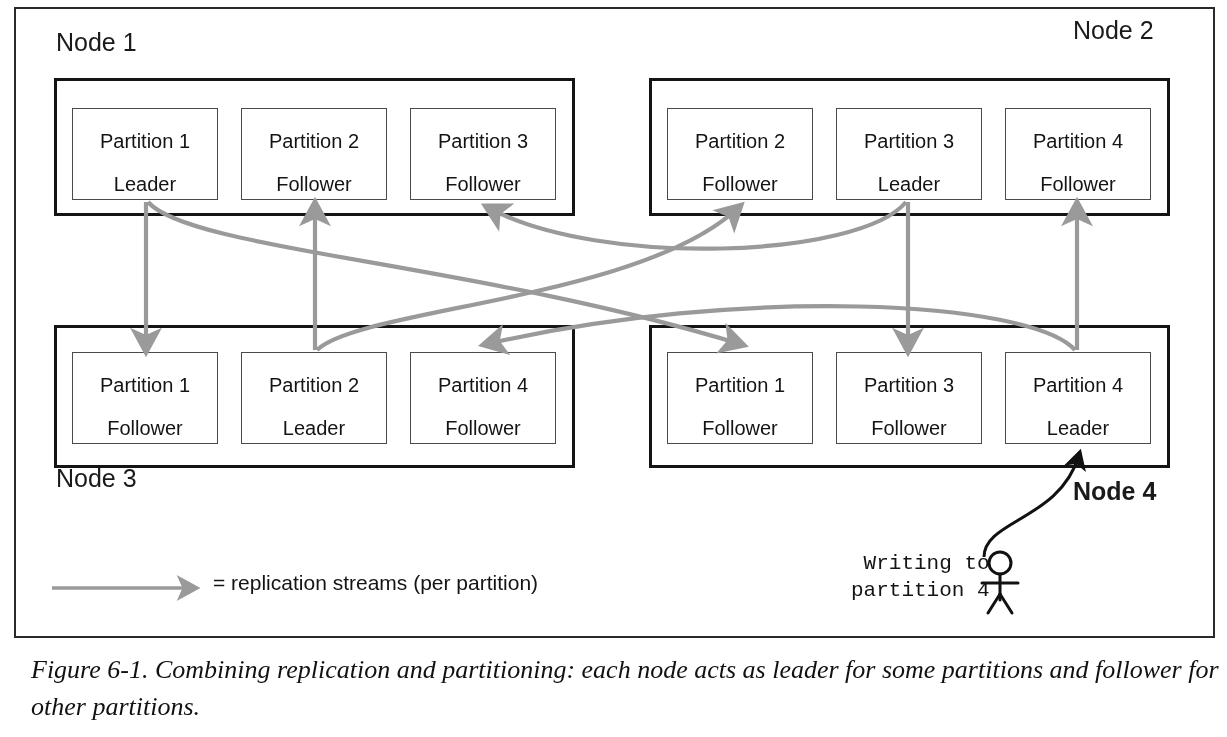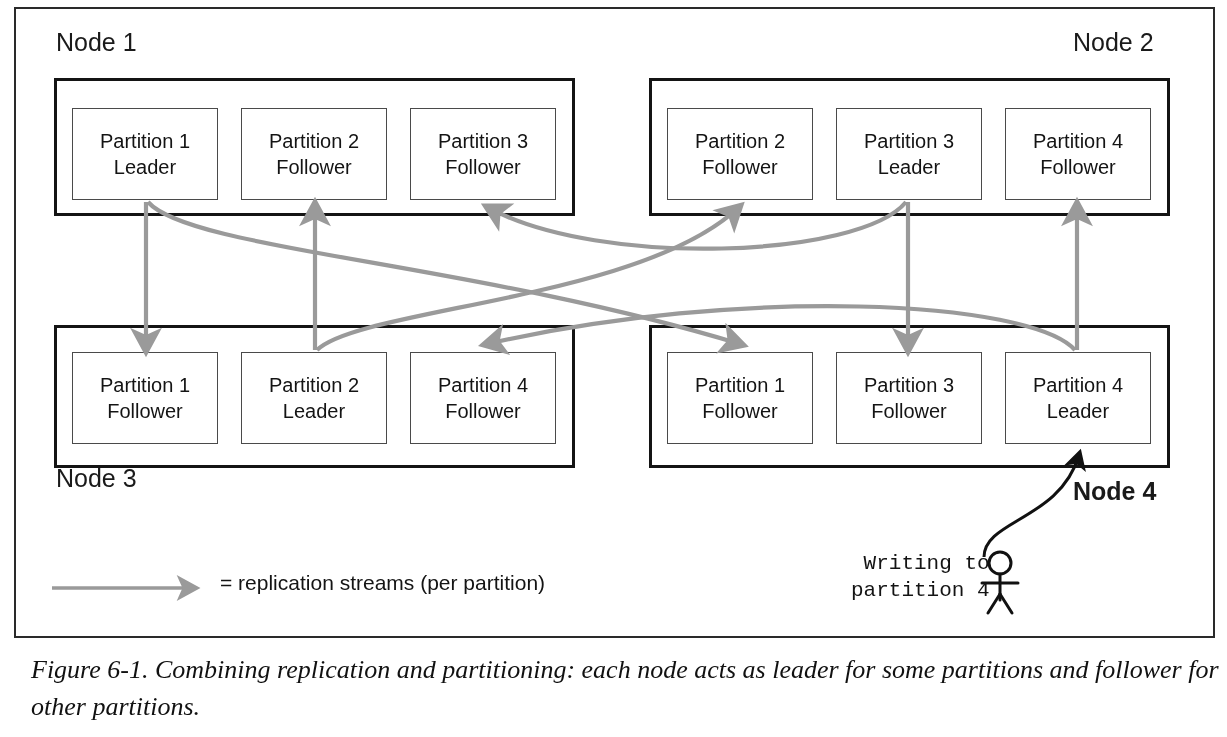--- a/index.html
+++ b/index.html
@@ -51,41 +51,40 @@
     border: 1.5px solid #4a4a4a;
     background: #ffffff;
     display: flex;
     flex-direction: column;
     align-items: center;
     justify-content: center;
     font-size: 20px;
     line-height: 1.32;
     color: #141414;
   }
-  .partition span { display: block; white-space: nowrap; }
+  .partition span { display: block; white-space: nowrap; margin-top: 17px; }
 
   
   .arrow-layer {
     position: absolute;
     left: 0;
     top: 0;
     width: 1227px;
     height: 737px;
     pointer-events: none;
   }
   
   .legend-text {
     position: absolute;
     left: 213px;
     top: 572px;
     font-size: 21px;
     line-height: 1;
     color: #141414;
     white-space: nowrap;
-    margin-left: 7px;
   }
   
   .writer-text {
     position: absolute;
     left: 851px;
     top: 551px;
     font-size: 21px;
     line-height: 1.28;
     text-align: right;
     color: #141414;
@@ -121,21 +120,21 @@
   </div>
   <div class="partition" style="left:241px; top:108px; width:146px; height:92px;">
     <span>Partition 2</span>
     <span>Follower</span>
   </div>
   <div class="partition" style="left:410px; top:108px; width:146px; height:92px;">
     <span>Partition 3</span>
     <span>Follower</span>
   </div>
 
-  <div class="node-label" style="left:1073px; top:30px;">Node 2</div>
+  <div class="node-label" style="left:1073px; top:18px;">Node 2</div>
   <div class="node-box" style="left:649px; top:78px; width:521px; height:138px;"></div>
   <div class="partition" style="left:667px; top:108px; width:146px; height:92px;">
     <span>Partition 2</span>
     <span>Follower</span>
   </div>
   <div class="partition" style="left:836px; top:108px; width:146px; height:92px;">
     <span>Partition 3</span>
     <span>Leader</span>
   </div>
   <div class="partition" style="left:1005px; top:108px; width:146px; height:92px;">

